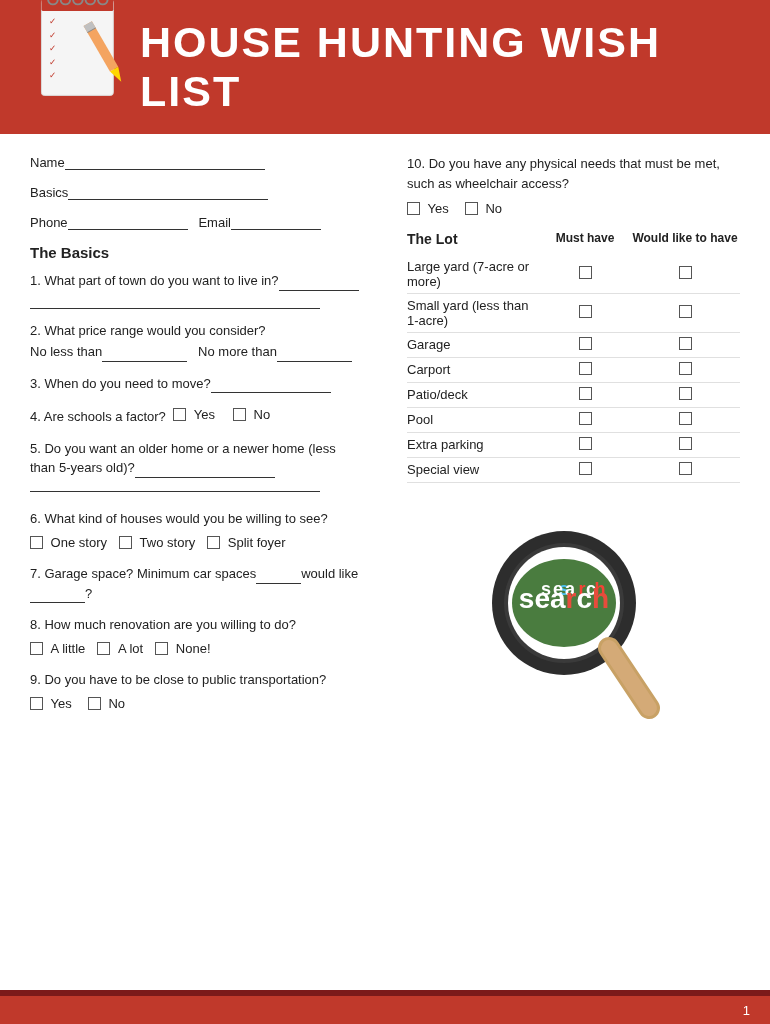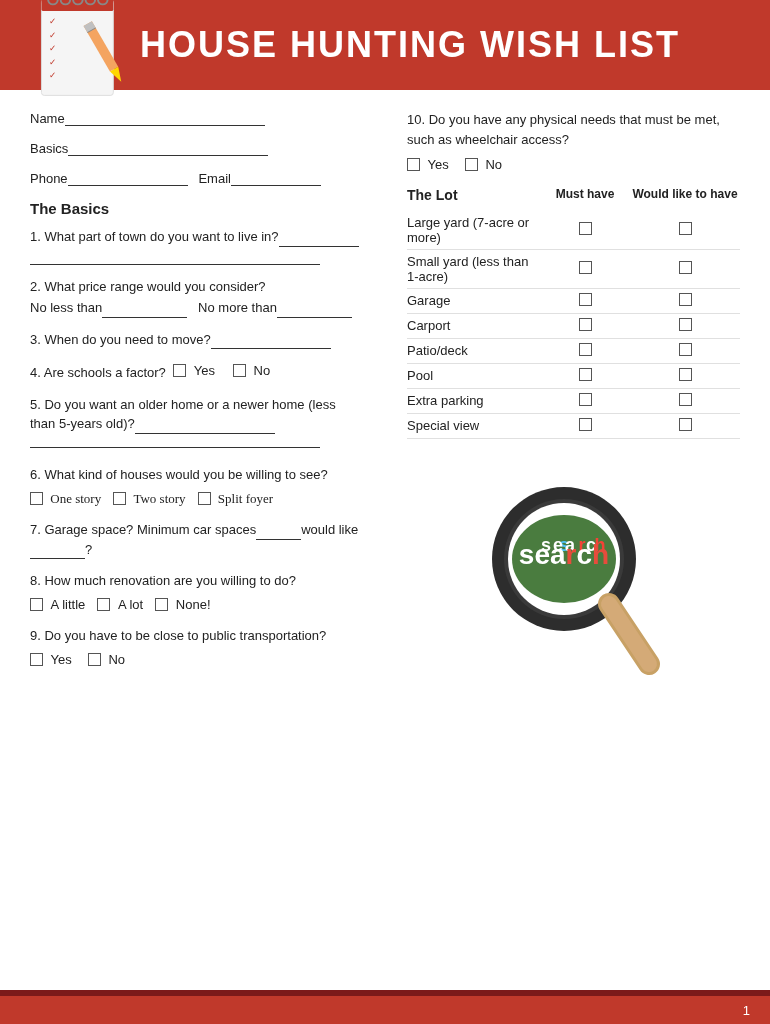--- a/index.html
+++ b/index.html
@@ -22,21 +22,21 @@
     .header {
       background: #c0392b;
       padding: 18px 20px 18px 140px;
       position: relative;
       min-height: 90px;
       display: flex;
       align-items: center;
     }
     .header-title {
       color: #fff;
-      font-size: 36px;
+      font-size: 43px;
       font-weight: 900;
       letter-spacing: 2px;
       text-transform: uppercase;
     }
     .notepad-icon {
       position: absolute;
       left: 20px;
       top: -10px;
       width: 110px;
       height: 115px;
@@ -282,21 +282,21 @@
       </div>
 
       <div class="question">
         <span class="question-text">5. Do you want an older home or a newer home (less than 5-years old)?<span class="inline-underline" style="min-width:140px;"></span></span>
         <div><span style="display:inline-block;border-bottom:1px solid #333;width:290px;height:14px;"></span></div>
       </div>
 
       <div class="question">
         <div class="question-text">6. What kind of houses would you be willing to see?</div>
         <div style="margin-top:4px;">
-          <div style="display:flex;gap:12px;flex-wrap:wrap;align-items:center;font-family:Liberation Serif, serif;">
+          <div style="display:flex;gap:12px;flex-wrap:wrap;align-items:center;">
             <span class="checkbox-item"><span class="cb"></span>&nbsp;One story</span>
             <span class="checkbox-item"><span class="cb"></span>&nbsp;Two story</span>
             <span class="checkbox-item"><span class="cb"></span>&nbsp;Split foyer</span>
           </div>
         </div>
       </div>
 
       <div class="question">
         <span class="question-text">7. Garage space? Minimum car spaces<span class="inline-underline" style="min-width:45px;"></span>would like<span class="inline-underline" style="min-width:55px;"></span>?</span>
       </div>

